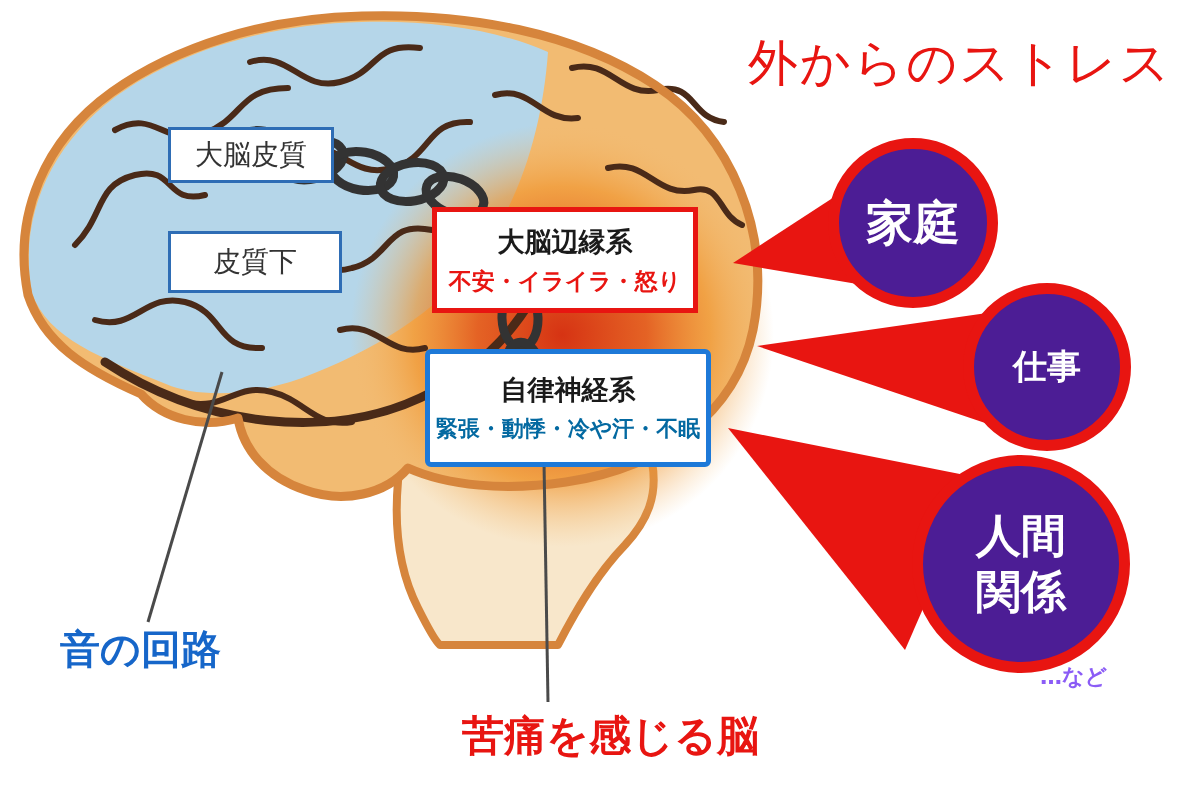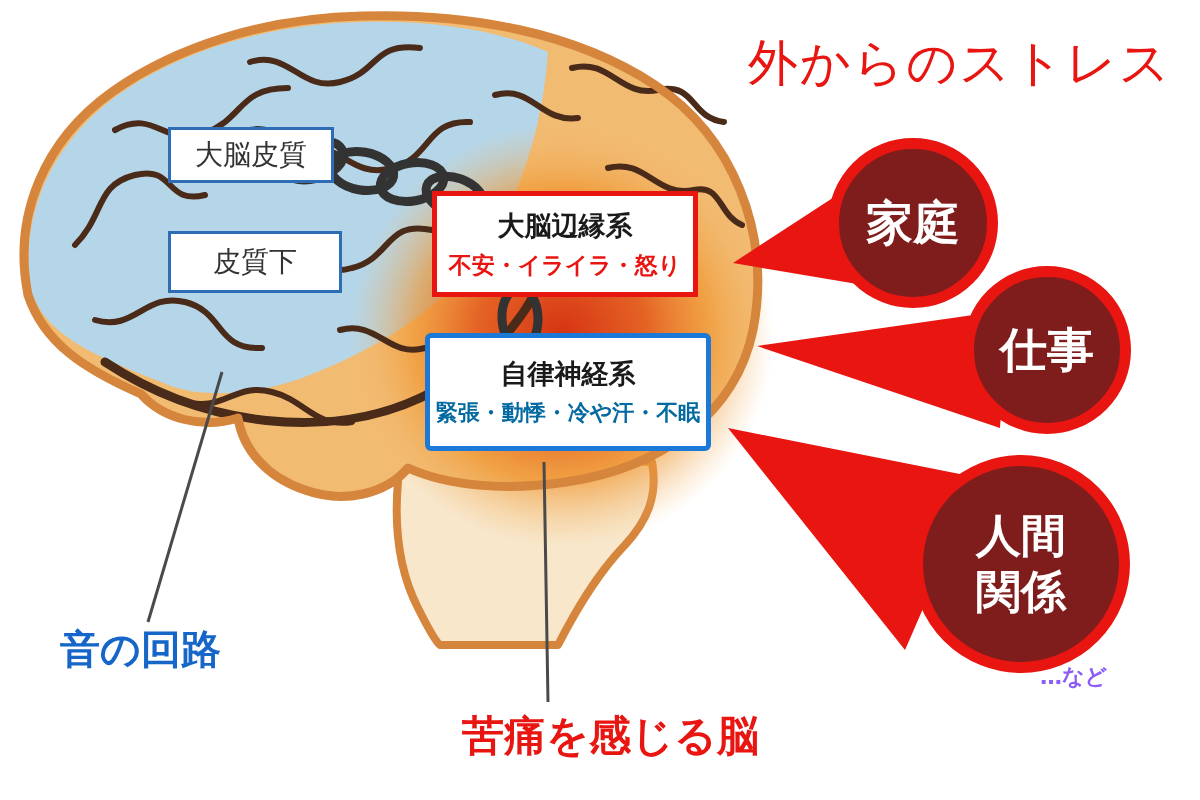--- a/index.html
+++ b/index.html
@@ -23,39 +23,39 @@
     font-size:28px;color:#333;font-weight:500;
     box-sizing:border-box;
   }
   #cortex-box{left:168px;top:127px;width:166px;height:56px;}
   #subcortex-box{left:168px;top:231px;width:174px;height:62px;}
 
   
   .callout-box{
     position:absolute;background:#ffffff;box-sizing:border-box;
     display:flex;flex-direction:column;align-items:center;justify-content:center;
-    gap:6px;text-align:center;
+    gap:6px;text-align:center;margin-top:16px;
   }
   #limbic-box{left:432px;top:191px;width:266px;height:106px;border:5px solid #e81511;}
   #limbic-box .box-title{font-size:27px;font-weight:bold;color:#1a1a1a;}
   #limbic-box .box-symptoms{font-size:23px;font-weight:bold;color:#e81511;}
   #autonomic-box{left:425px;top:333px;width:286px;height:118px;border:5px solid #1d79d8;border-radius:6px;text-align:right;}
   #autonomic-box .box-title{font-size:27px;font-weight:bold;color:#1a1a1a;}
   #autonomic-box .box-symptoms{font-size:22px;font-weight:bold;color:#0369a1;}
 
   
   .stressor{
     position:absolute;border-radius:50%;
-    background:#7f1d1d;border:11px solid #e81511;
+    background:#4c1d95;border:11px solid #e81511;
     color:#ffffff;font-weight:bold;
     display:flex;align-items:center;justify-content:center;
     box-sizing:border-box;text-align:center;
   }
   #circle-home{left:828px;top:138px;width:170px;height:170px;font-size:47px;}
-  #circle-work{left:963px;top:266px;width:168px;height:168px;font-size:47px;align-items:center;}
+  #circle-work{left:963px;top:283px;width:168px;height:168px;font-size:34px;align-items:center;}
   #circle-relationships{left:912px;top:455px;width:218px;height:218px;font-size:45px;line-height:1.25;}
   #circle-relationships .wrap-label{width:2em;word-break:break-all;}
 
   
   #stress-title{
     position:absolute;right:28px;top:30px;
     font-size:50px;font-weight:normal;color:#e81511;letter-spacing:2px;
   }
   #etc-label{
     position:absolute;left:1040px;top:662px;

